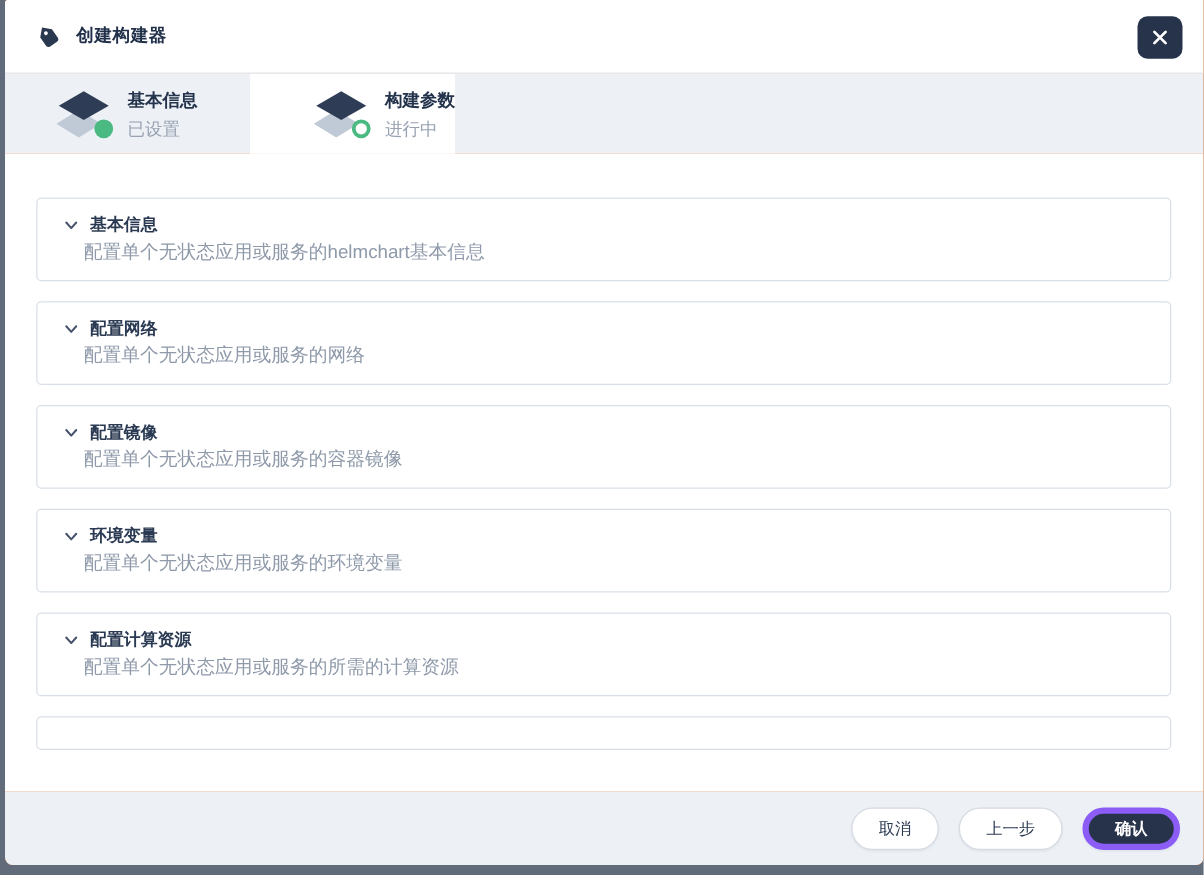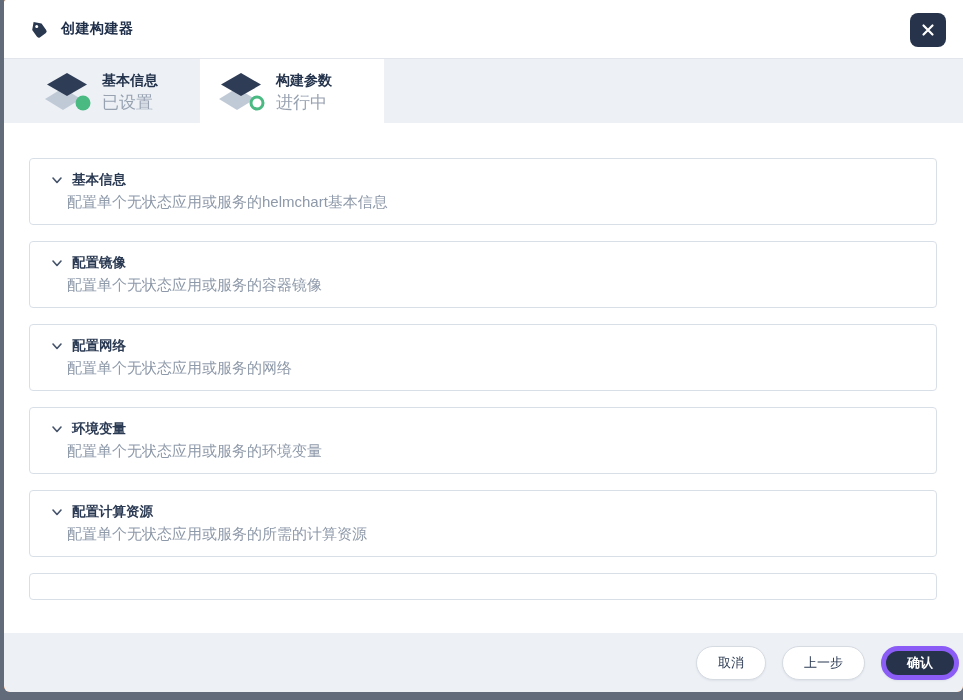--- a/index.html
+++ b/index.html
@@ -49,24 +49,24 @@
     background: #edf1f6;
     display: flex;
   }
   .step {
     display: flex; align-items: center;
     box-sizing: border-box;
     padding-left: 41px;
     cursor: pointer;
   }
   .step-basic { width: 196px; }
-  .step-build { width: 184px; padding-left: 19px; background: #ffffff; }
+  .step-build { width: 164px; padding-left: 32px; background: #ffffff; justify-content: flex-end; }
   .step-icon { display: inline-flex; margin-right: 10px; flex: 0 0 auto; }
   .step-label { font-size: 14px; font-weight: bold; color: #24334c; line-height: 18px; }
-  .step-status { font-size: 17px; color: #98a2b1; line-height: 18px; margin-top: 5px; }
+  .step-status { font-size: 14px; color: #98a2b1; line-height: 18px; margin-top: 5px; }
   
   .dialog-body {
     flex: 1 1 auto;
     background: #ffffff;
     padding: 35px 26px 0 25px;
     box-sizing: border-box;
     display: flex; flex-direction: column; gap: 16px;
     overflow: hidden;
   }
   .section-card {
@@ -81,21 +81,21 @@
   .section-desc {
     font-size: 15px; color: #8e99a9; line-height: 18px;
     margin: 4px 0 0 17px;
   }
   
   .dialog-footer {
     height: 59px; flex: 0 0 59px;
     background: #edf1f6;
     display: flex; align-items: center; justify-content: flex-end;
     gap: 16px;
-    padding-right: 4px;
+    padding-right: 19px;
     box-sizing: border-box;
   }
   .btn {
     height: 34px;
     border-radius: 17px;
     font-size: 13px;
     font-family: inherit;
     padding: 0 21px;
     cursor: pointer;
     box-shadow: 0 1px 2px rgba(40,52,75,0.08);
@@ -180,35 +180,35 @@
         <div class="section-desc">配置单个无状态应用或服务的helmchart基本信息</div>
       </div>
 
       <div class="section-card">
         <div class="section-head">
           <span class="chevron-icon">
             <svg width="14" height="14" viewBox="0 0 14 14">
                 <path d="M3 5 L7 9.5 L11 5" fill="none" stroke="#45536b" stroke-width="1.6" stroke-linecap="round" stroke-linejoin="round"></path>
               </svg>
           </span>
+          <span class="section-title">配置网络</span>
+        </div>
+        <div class="section-desc">配置单个无状态应用或服务的网络</div>
+      </div>
+
+      <div class="section-card">
+        <div class="section-head">
+          <span class="chevron-icon">
+            <svg width="14" height="14" viewBox="0 0 14 14">
+                <path d="M3 5 L7 9.5 L11 5" fill="none" stroke="#45536b" stroke-width="1.6" stroke-linecap="round" stroke-linejoin="round"></path>
+              </svg>
+          </span>
           <span class="section-title">配置镜像</span>
         </div>
         <div class="section-desc">配置单个无状态应用或服务的容器镜像</div>
-      </div>
-
-      <div class="section-card">
-        <div class="section-head">
-          <span class="chevron-icon">
-            <svg width="14" height="14" viewBox="0 0 14 14">
-                <path d="M3 5 L7 9.5 L11 5" fill="none" stroke="#45536b" stroke-width="1.6" stroke-linecap="round" stroke-linejoin="round"></path>
-              </svg>
-          </span>
-          <span class="section-title">配置网络</span>
-        </div>
-        <div class="section-desc">配置单个无状态应用或服务的网络</div>
       </div>
 
       <div class="section-card">
         <div class="section-head">
           <span class="chevron-icon">
             <svg width="14" height="14" viewBox="0 0 14 14">
                 <path d="M3 5 L7 9.5 L11 5" fill="none" stroke="#45536b" stroke-width="1.6" stroke-linecap="round" stroke-linejoin="round"></path>
               </svg>
           </span>
           <span class="section-title">环境变量</span>

